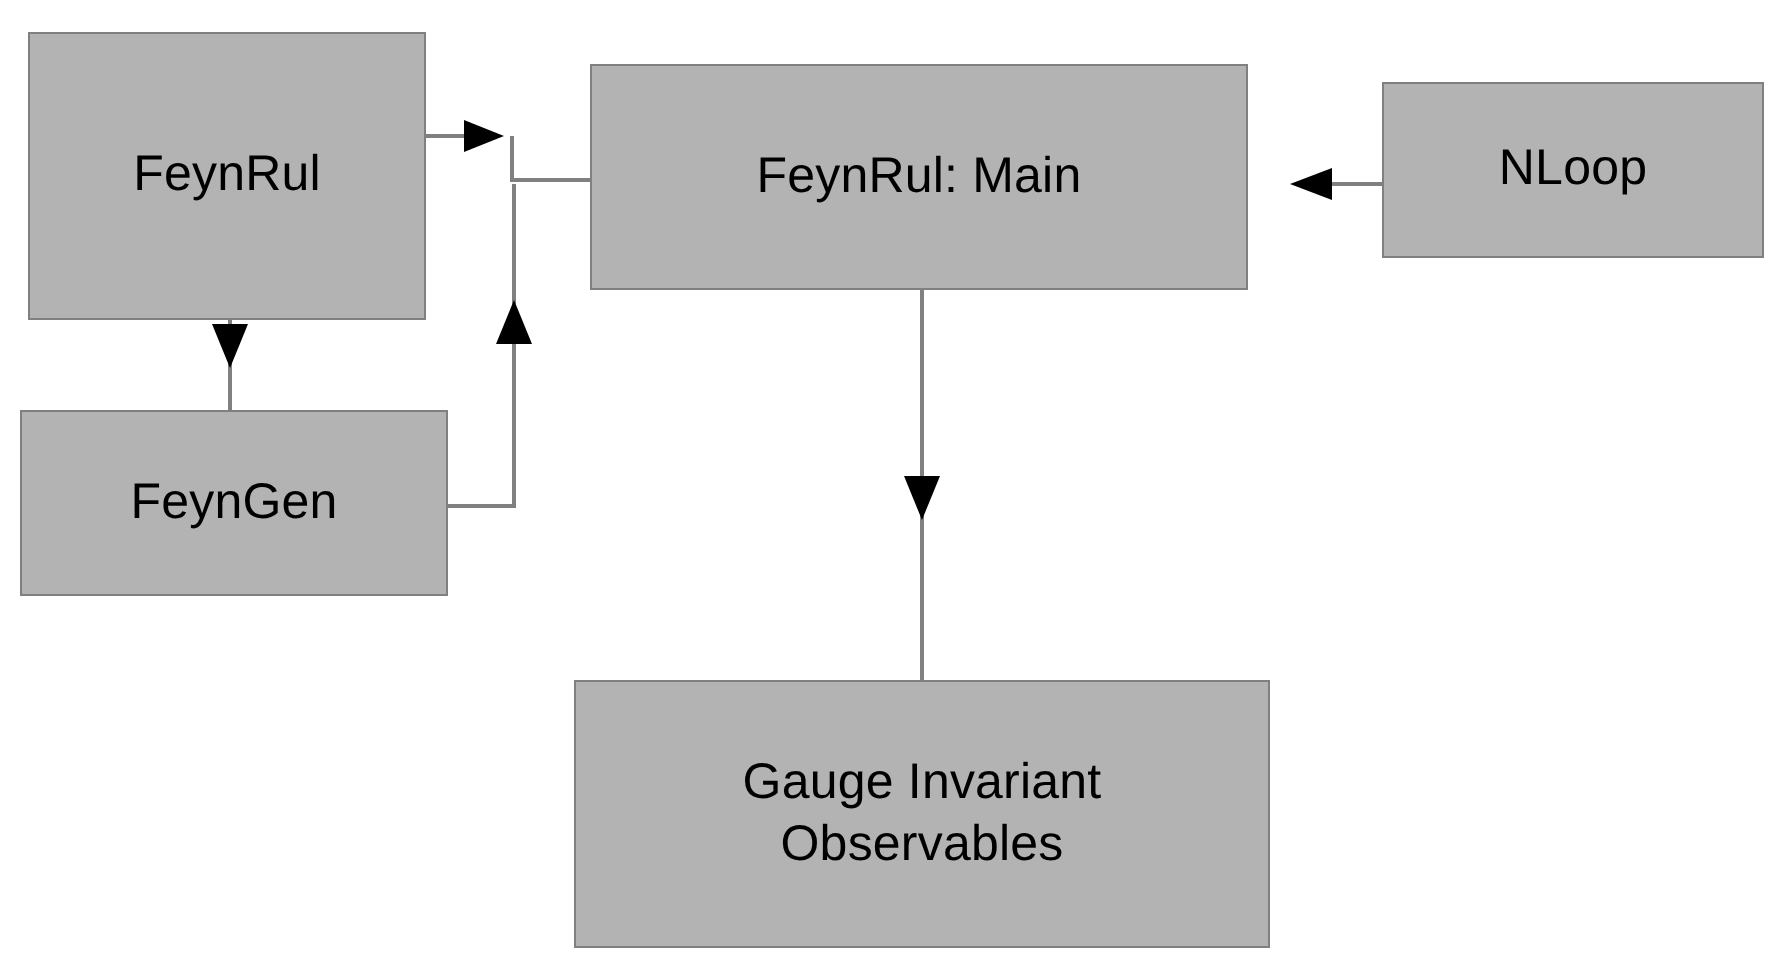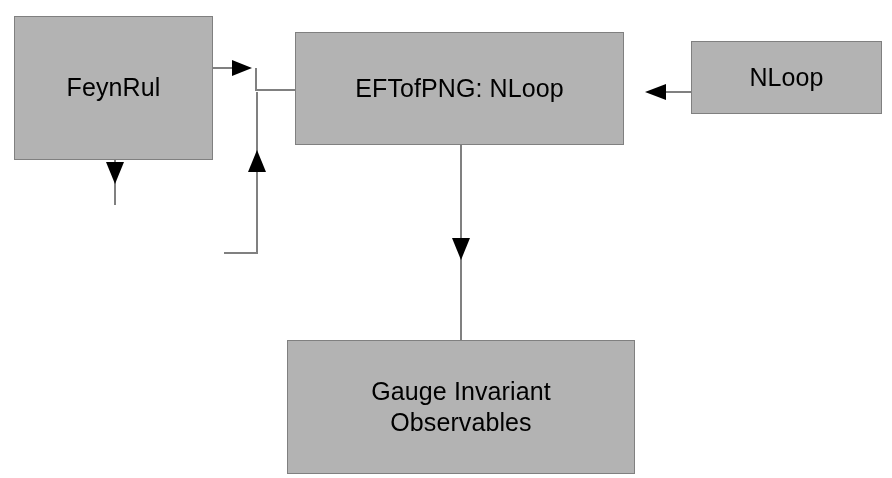--- a/index.html
+++ b/index.html
@@ -41,21 +41,21 @@
     font-size: 25px;
     line-height: 1.25;
     text-align: center;
     white-space: pre-line;
     letter-spacing: 0.1px;
   }
   
   #node-feynrul   { left: 14px;  top: 16px;  width: 199px; height: 144px; }
   #node-feyngen   { left: 10px;  top: 205px; width: 214px; height: 93px;  }
   #node-main      { left: 295px; top: 32px;  width: 329px; height: 113px; }
-  #node-nloop     { left: 691px; top: 41px;  width: 191px; height: 73px;  }
+  #node-nloop     { left: 691px; top: 41px;  width: 191px; height: 88px;  }
   #node-gauge     { left: 287px; top: 340px; width: 348px; height: 134px; }
 </style>
 </head>
 <body>
 
 <div id="diagram-canvas">
 
   <svg id="connector-layer" viewBox="0 0 892 478" width="892" height="478" xmlns="http://www.w3.org/2000/svg">
 
     <g>
@@ -82,23 +82,26 @@
     <g>
       <path d="M461,145 L461,340" stroke="#808080" stroke-width="2" fill="none"></path>
       <polygon points="461,260 452,238 470,238" fill="#000000"></polygon>
     </g>
   </svg>
 
   <div class="node-box" id="node-feynrul">
     <span class="node-label">FeynRul</span>
   </div>
 
+  <div class="node-box" id="node-feyngen">
+    <span class="node-label">FeynGen</span>
+  </div>
 
   <div class="node-box" id="node-main">
-    <span class="node-label">EFTofPNG: NLoop</span>
+    <span class="node-label">FeynRul: Main</span>
   </div>
 
   <div class="node-box" id="node-nloop">
     <span class="node-label">NLoop</span>
   </div>
 
   <div class="node-box" id="node-gauge">
     <span class="node-label">Gauge Invariant
 Observables</span>
   </div>

